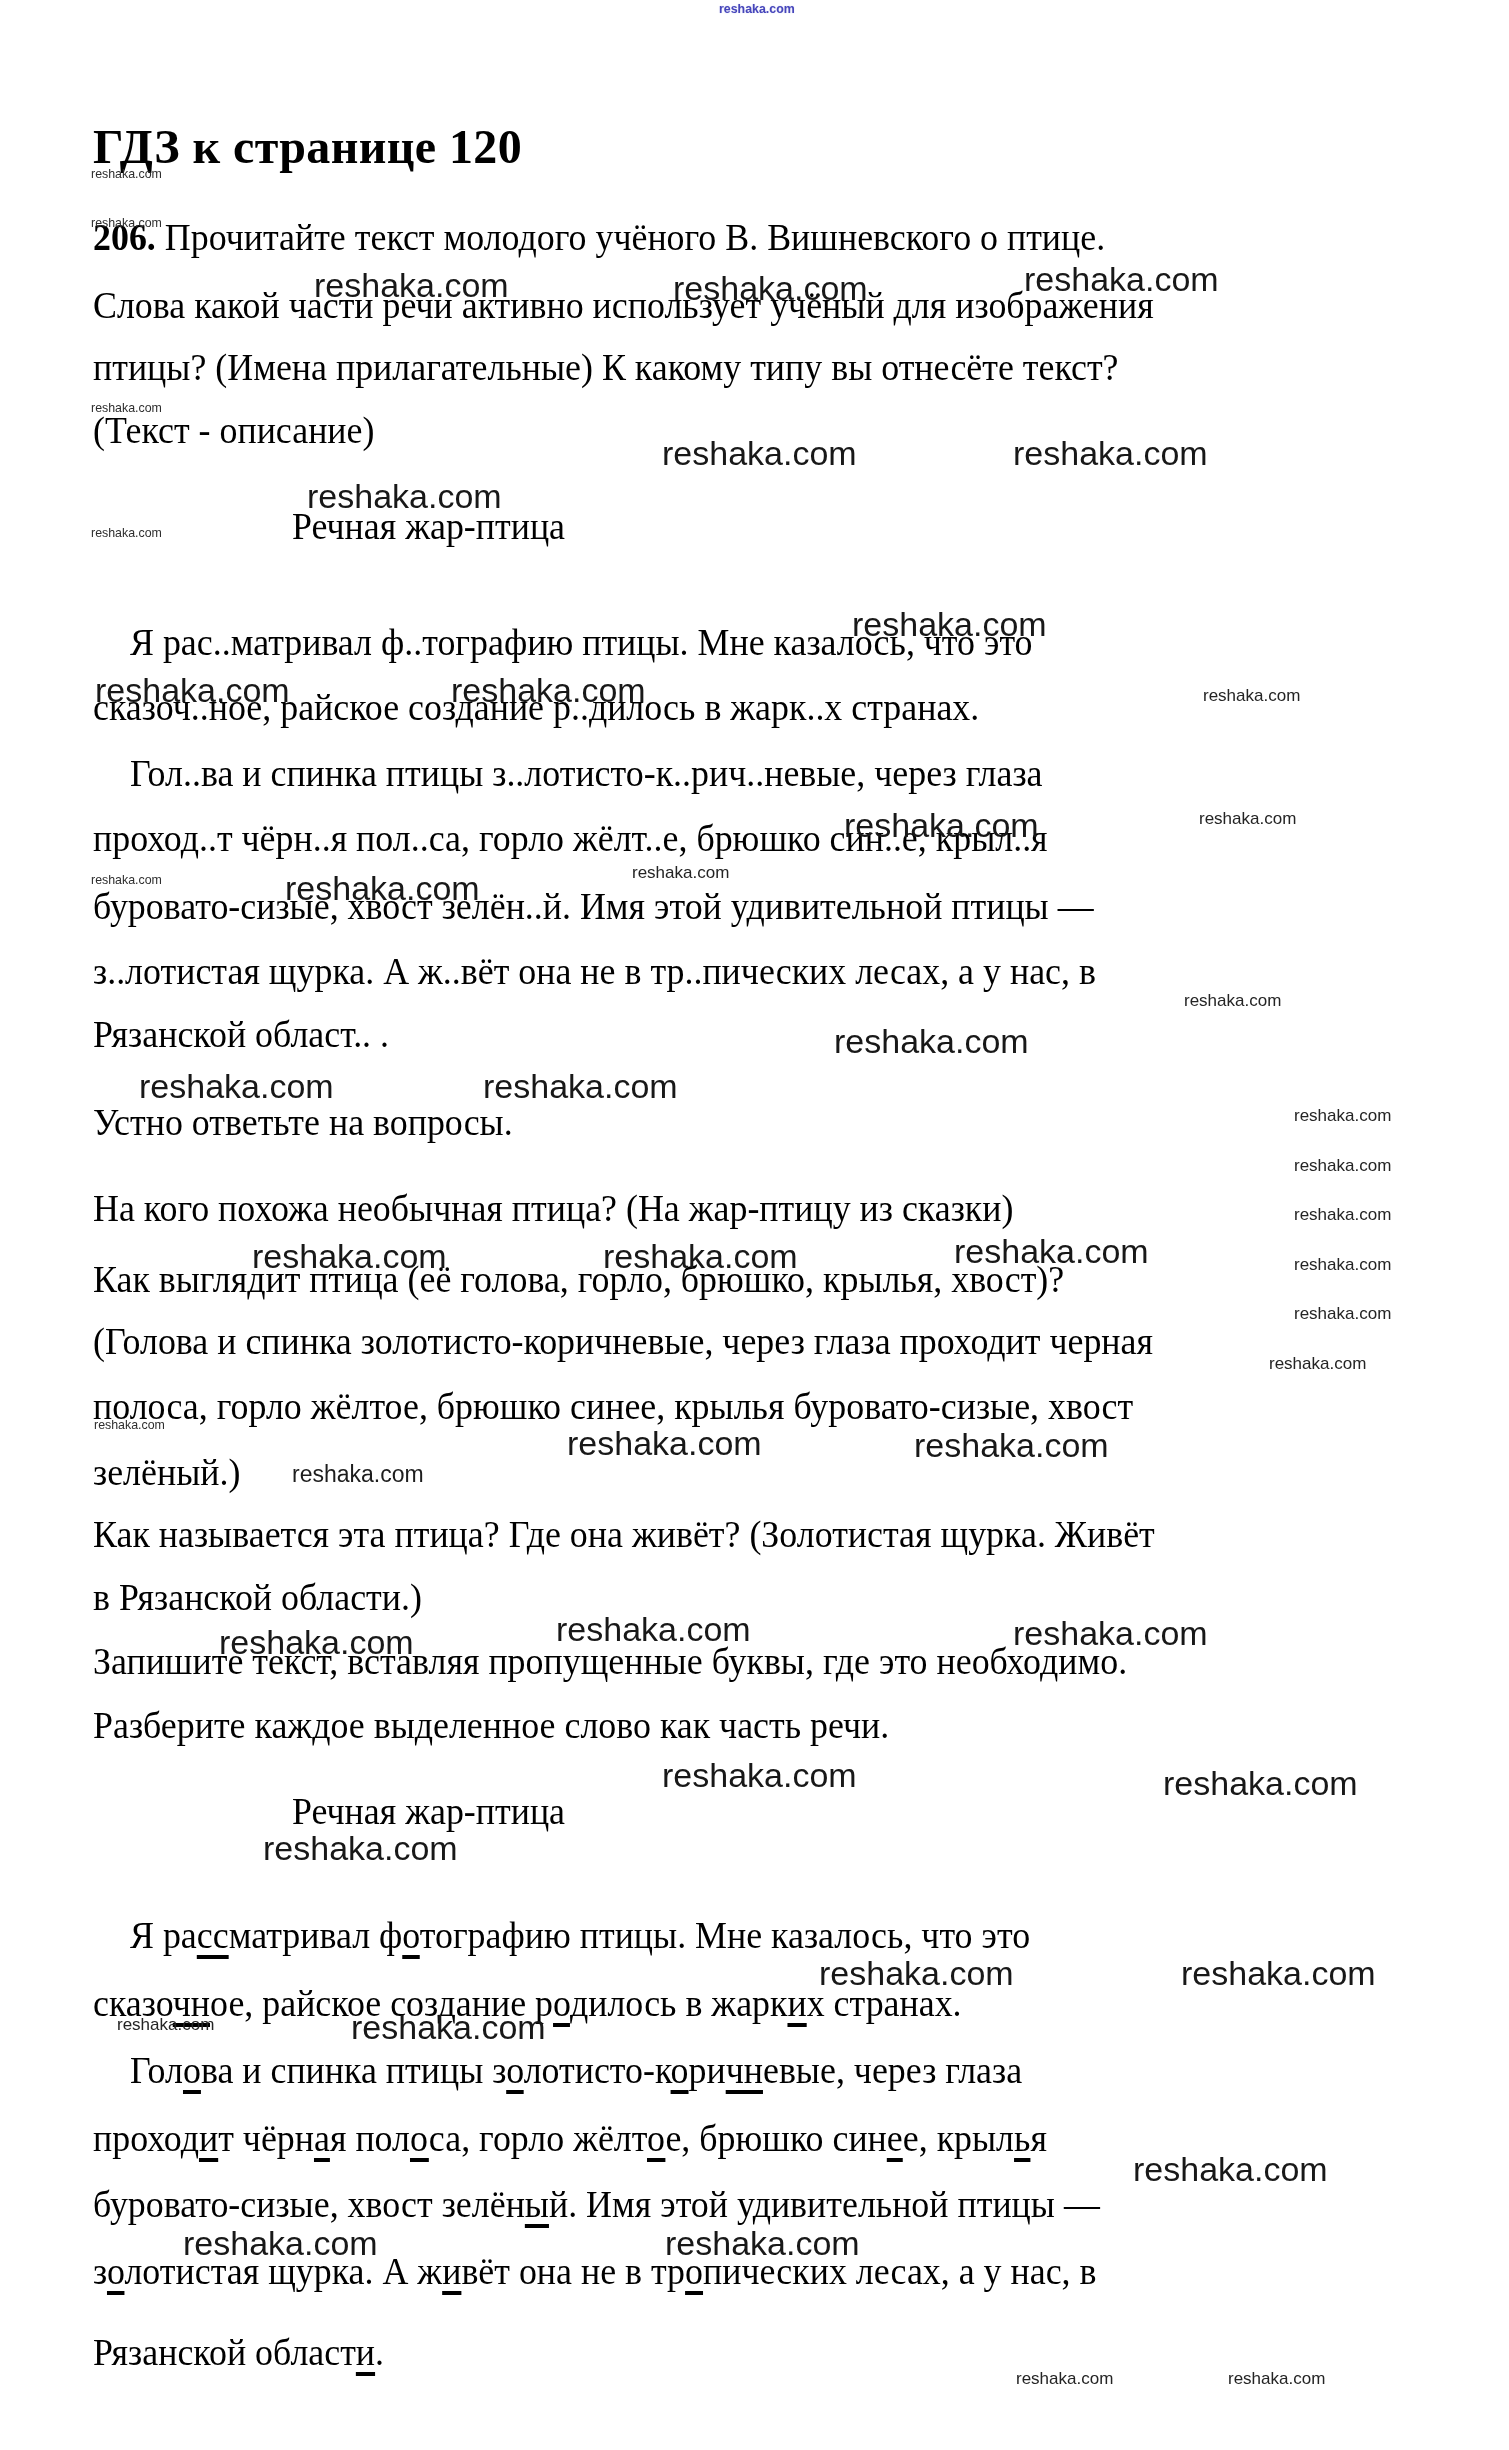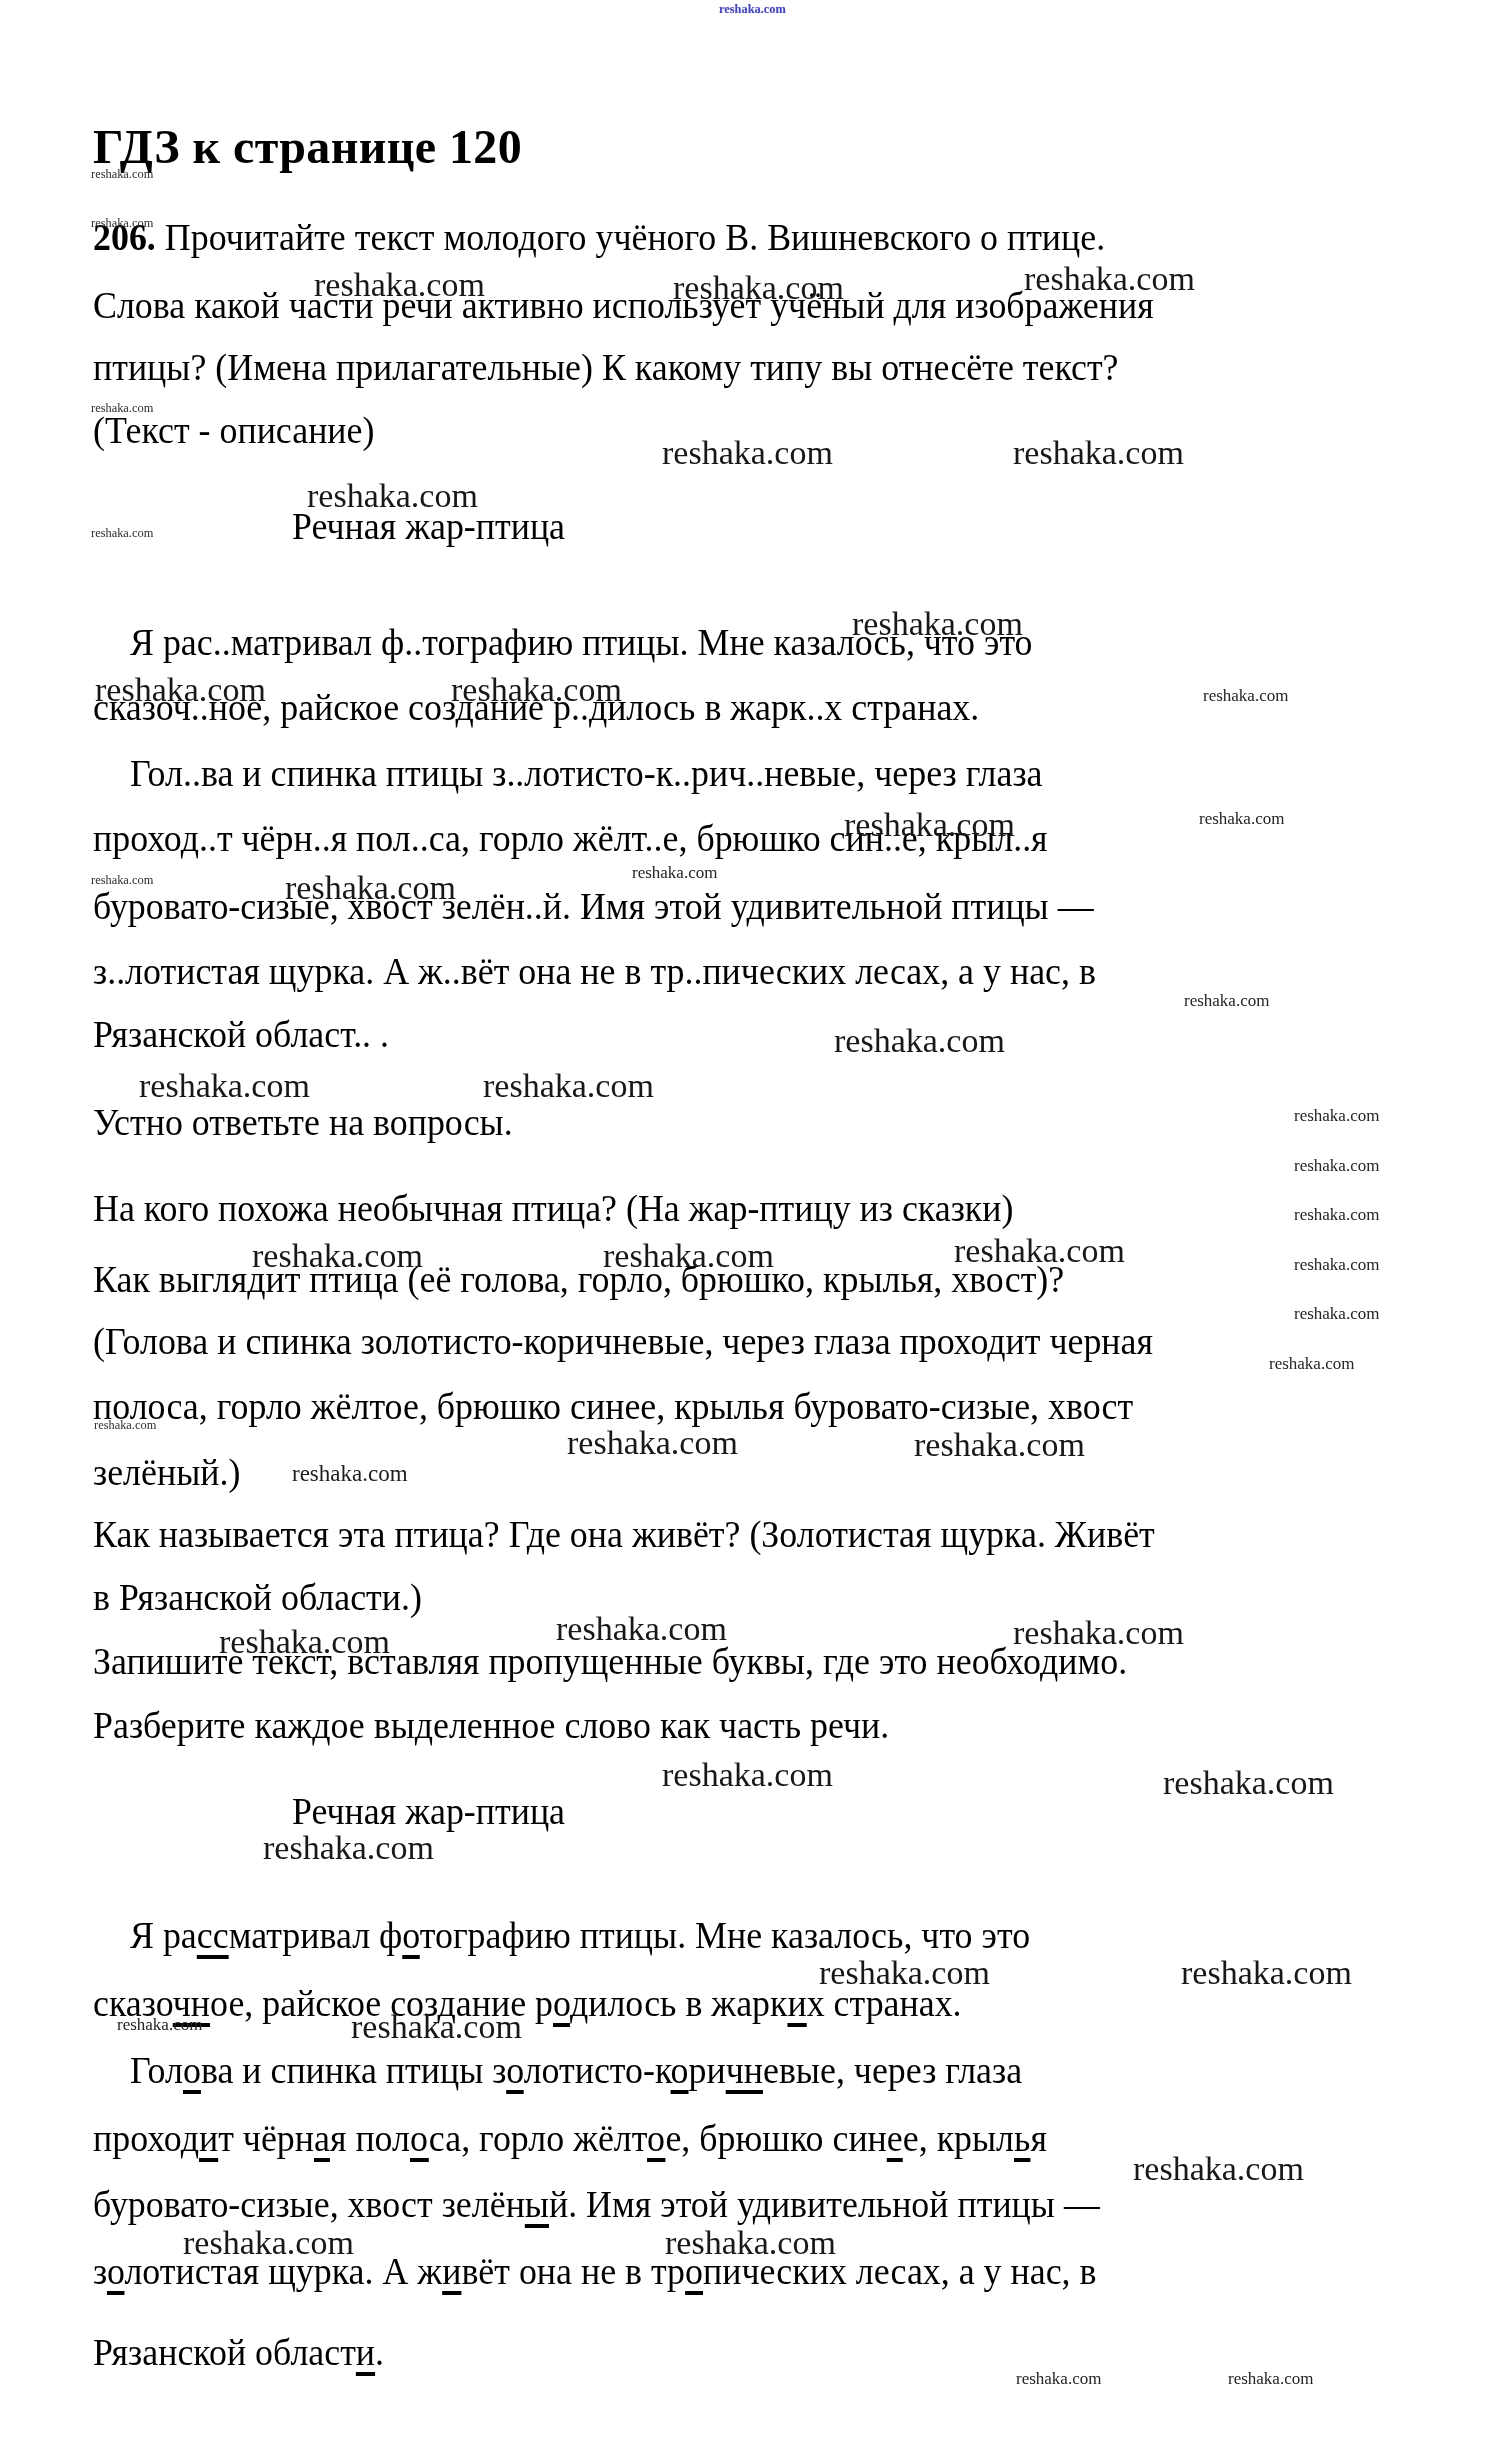--- a/index.html
+++ b/index.html
@@ -30,21 +30,21 @@
     transform-origin: left top;
   }
   .line span.b { font-weight: bold; }
   .line span.u {
     text-decoration: underline;
     text-decoration-thickness: 3.7px;
     text-underline-offset: 6.6px;
   }
   .wm {
     position: absolute;
-    font-family: Liberation Serif, serif;
+    font-family: Liberation Sans, sans-serif;
     white-space: nowrap;
     z-index: 3;
   }
   .wm.big    { font-size: 34px; color: #181818; letter-spacing: 0px; }
   .wm.medium { font-size: 23px; color: #1d1d1d; }
   .wm.small  { font-size: 17px; color: #242424; }
   .wm.tiny   { font-size: 12.4px; color: #2e2e2e; }
   .wm.blue   { font-size: 12.4px; color: #4646bb; font-weight: bold; text-shadow: 0 0 1.5px #cfcfee; }
 </style>
 </head>

